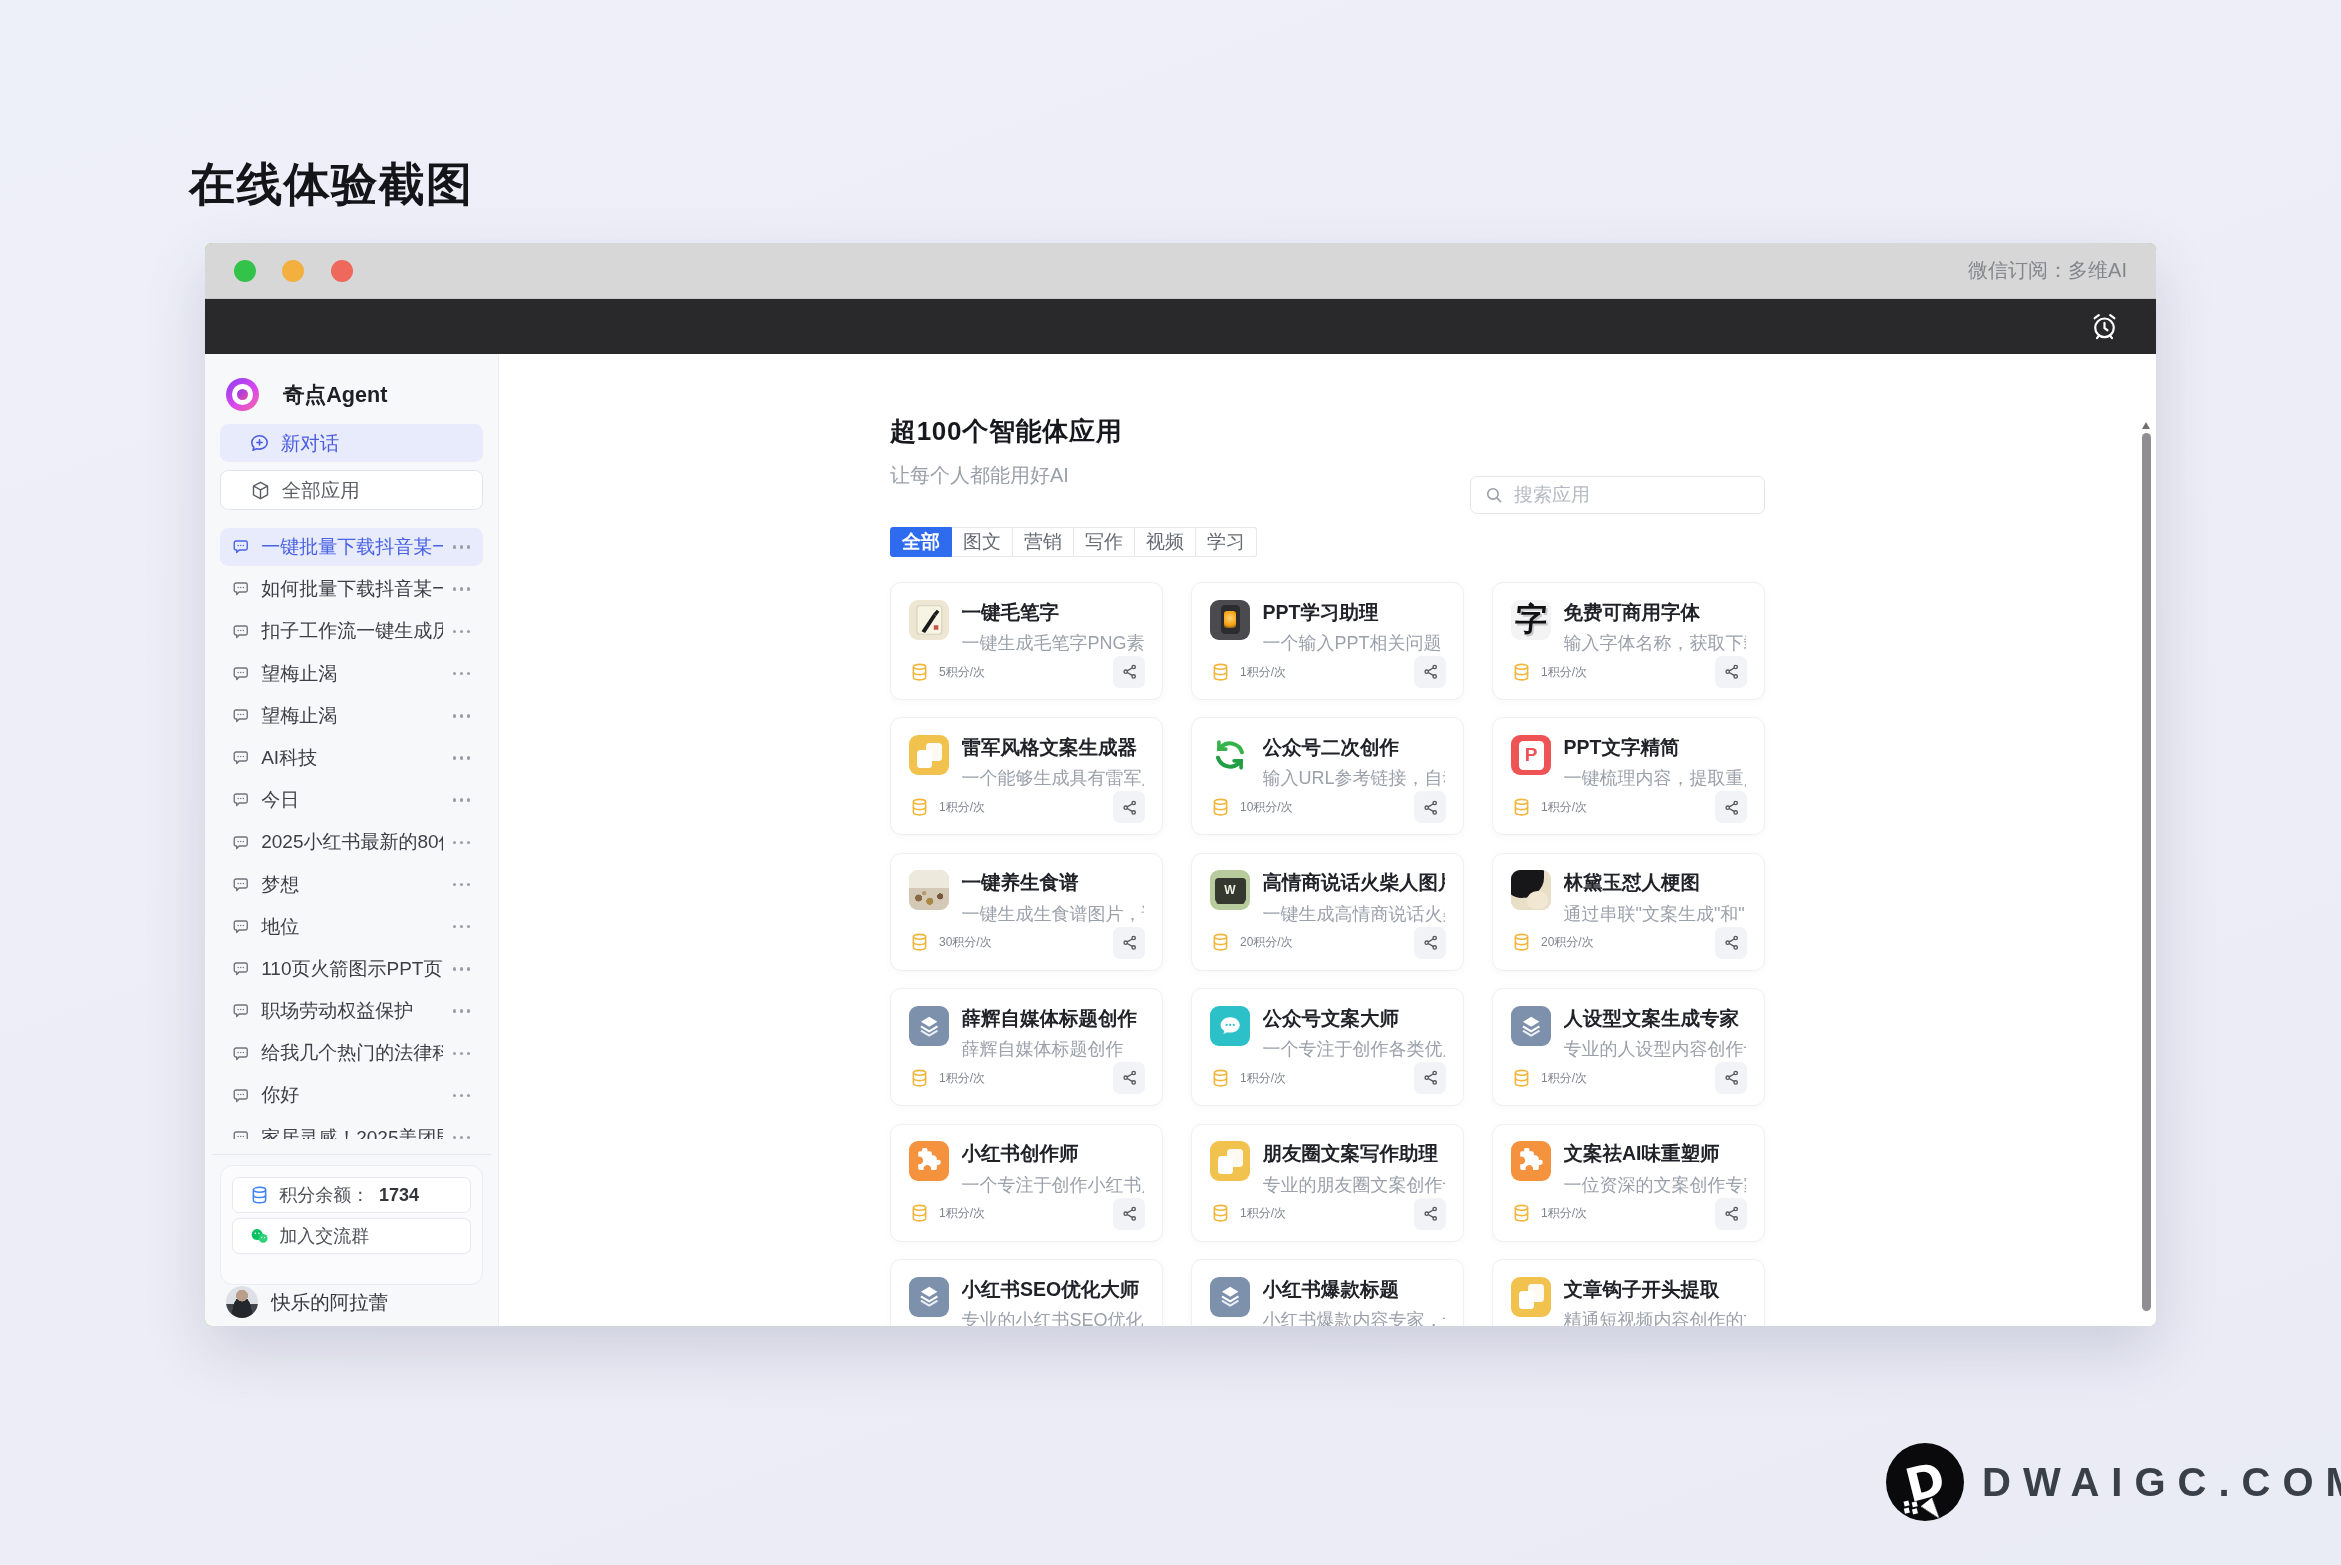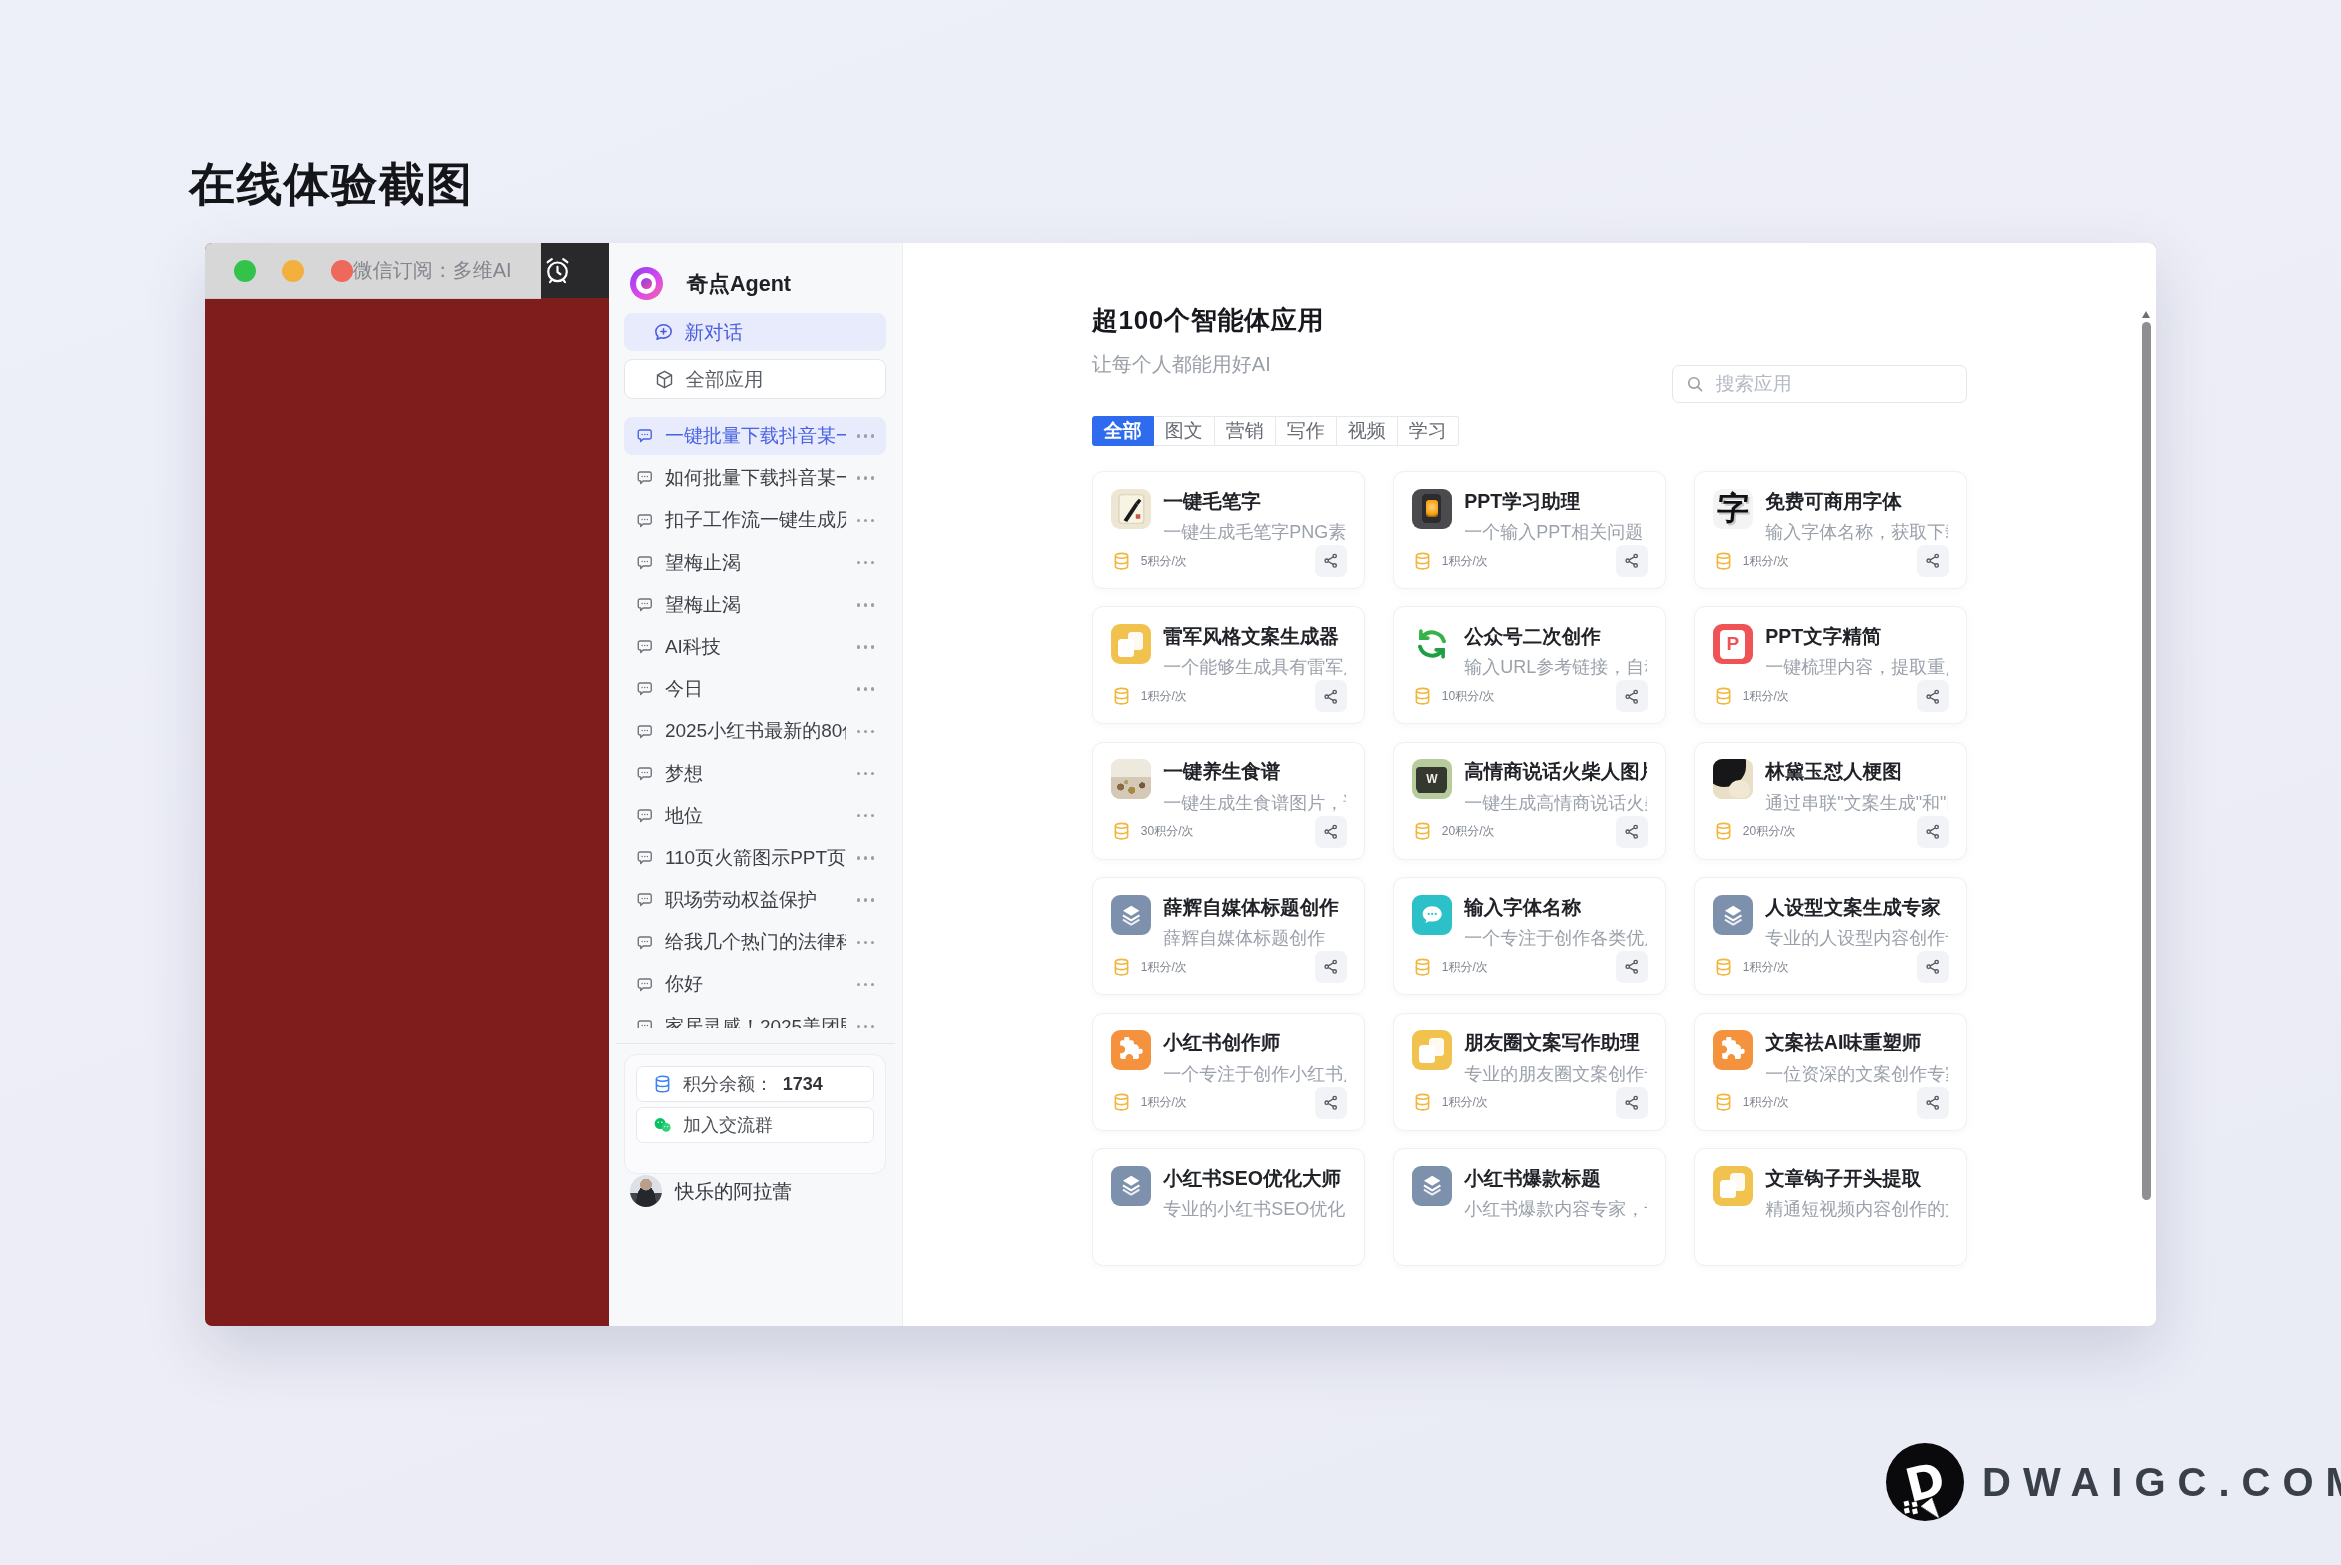--- a/index.html
+++ b/index.html
@@ -6,21 +6,21 @@
   body{
     width:2342px;height:1565px;position:relative;overflow:hidden;
     background:linear-gradient(160deg,#eef0f9 0%,#ecedf6 60%,#e9ebf5 100%);
     font-family:"Liberation Sans","DejaVu Sans",sans-serif;
     -webkit-font-smoothing:antialiased;
   }
   
   .page-heading{position:absolute;left:189px;top:154px;font-size:46px;font-weight:600;color:#141519;letter-spacing:1.4px}
   
   .window{position:absolute;left:205px;top:243px;width:1951px;height:1083px;border-radius:7px;
-    overflow:hidden;background:#7f1d1d;box-shadow:0 24px 63px rgba(45,48,90,.16);display:flex;flex-direction:row}
+    overflow:hidden;background:#84cc16;box-shadow:0 24px 63px rgba(45,48,90,.16);display:flex;flex-direction:column}
   .titlebar{height:56px;background:#d7d7d8;border-bottom:0.7px solid #c8c8ca;display:flex;align-items:center;padding:0 29px;flex:0 0 auto;box-sizing:border-box}
   .lights{display:flex;gap:26.4px}
   .light{width:22px;height:22px;border-radius:50%}
   .light.green{background:#33c24a}.light.yellow{background:#f3b03f}.light.red{background:#ee685c}
   .titlebar-right{margin-left:auto;font-size:20px;color:#84868c}
   .darkbar{height:55px;background:#29292b;display:flex;align-items:center;justify-content:flex-end;padding-right:35px;flex:0 0 auto;box-sizing:border-box}
   .clock-btn{width:33px;height:33px;display:flex;align-items:center;justify-content:center}
   .clock-btn svg{width:31px;height:31px}
   
   .content{flex:1;display:flex;min-height:0}
@@ -678,21 +678,21 @@
     <div class="card-head">
       <div class="app-icon" style="background: rgb(44, 192, 201);">
                   <svg viewBox="0 0 24 24" style="width:26.4px;height:26.4px">
                     <path fill="#ffffff" d="M12 3.8c4.8 0 8.7 3.1 8.7 7s-3.9 7-8.7 7c-.9 0-1.8-.1-2.6-.3L5.8 19l.9-2.7c-1.9-1.3-3.4-3.2-3.4-5.5 0-3.9 3.9-7 8.7-7z"></path>
                     <circle cx="8.8" cy="10.8" r="1" fill="#2cc0c9"></circle>
                     <circle cx="12" cy="10.8" r="1" fill="#2cc0c9"></circle>
                     <circle cx="15.2" cy="10.8" r="1" fill="#2cc0c9"></circle>
                   </svg>
                 </div>
       <div class="card-meta">
-        <div class="card-title">输入字体名称</div>
+        <div class="card-title">公众号文案大师</div>
         <div class="card-desc">一个专注于创作各类优质公众...</div>
       </div>
     </div>
     <div class="card-foot">
       <span class="cost">
         <svg viewBox="0 0 24 24" fill="none" stroke="#f2b63c" stroke-width="1.8">
           <ellipse cx="12" cy="5.5" rx="7" ry="2.8"></ellipse>
           <path d="M5 5.5v6c0 1.6 3.1 2.9 7 2.9s7-1.3 7-2.9v-6"></path>
           <path d="M5 11.5v6c0 1.6 3.1 2.9 7 2.9s7-1.3 7-2.9v-6"></path>
         </svg>

